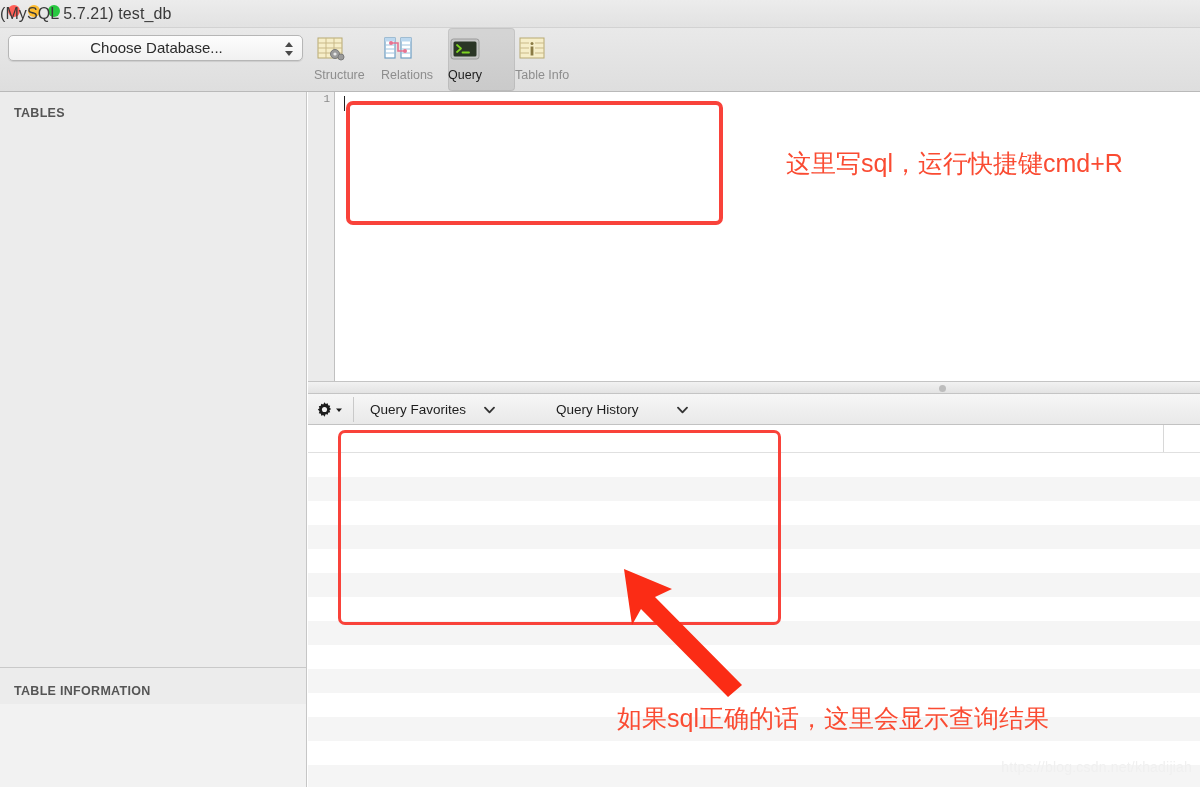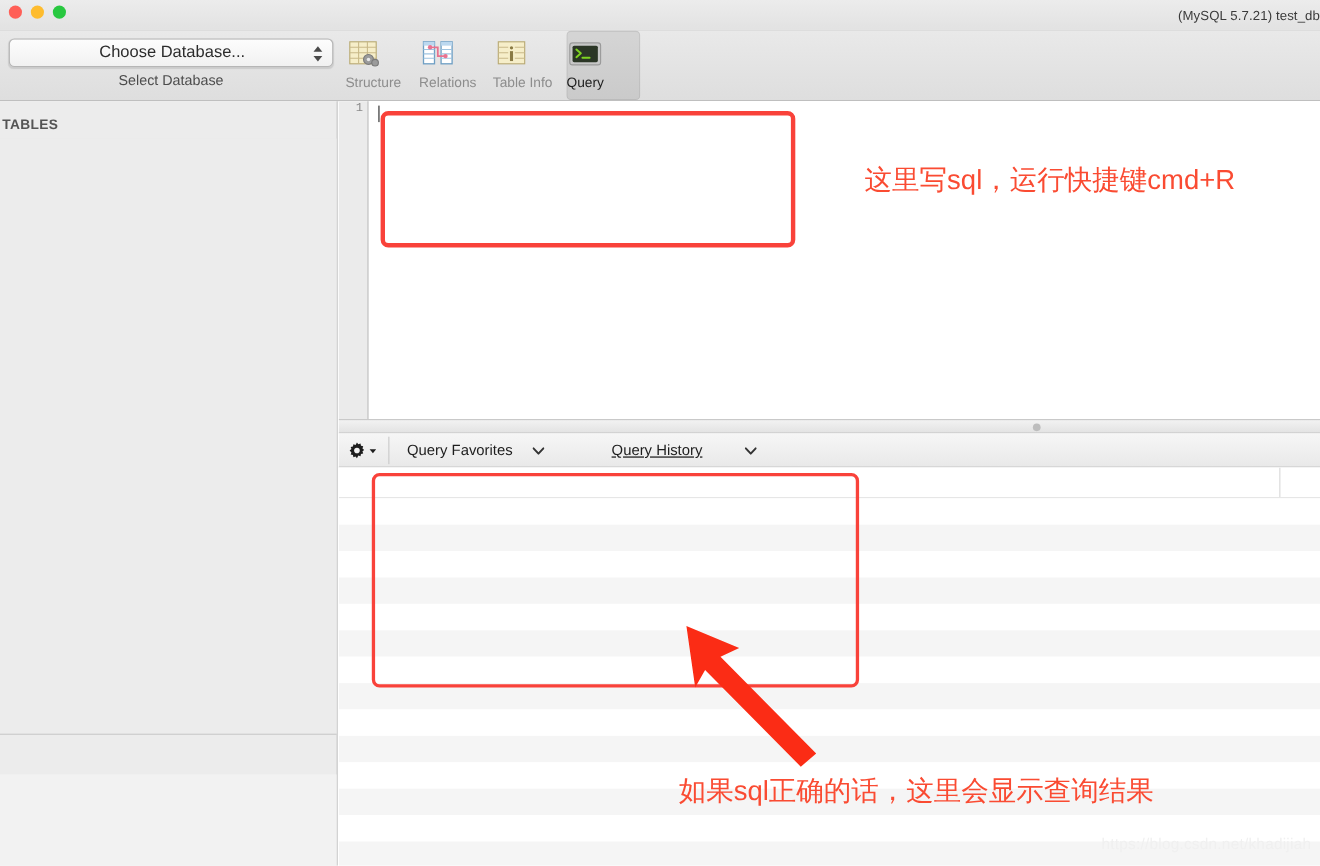--- a/index.html
+++ b/index.html
@@ -44,22 +44,22 @@
   }
   .dot.red { background: #ff5f57; }
   .dot.yellow { background: #febc2e; }
   .dot.green { background: #28c840; }
   .window-title {
     position: absolute;
     left: 0; top: 0;
     width: 1200px;
     height: 28px;
     line-height: 28px;
-    text-align: right;
-    font-size: 12px;
+    text-align: left;
+    font-size: 16px;
     color: #3a3a3a;
     letter-spacing: 0.1px;
   }
 
   
   .toolbar {
     position: absolute;
     left: 0; top: 28px;
     width: 1200px; height: 64px;
     background: linear-gradient(#e9e9e9, #dedede);
@@ -140,21 +140,21 @@
     position: absolute;
     left: 0; top: 92px;
     width: 307px;
     height: 695px;
     background: #ececec;
     border-right: 1px solid #c6c6c6;
     box-sizing: border-box;
   }
   .sidebar-section-header {
     position: absolute;
-    left: 2px;
+    left: 14px;
     width: 271px;
     height: 26px;
     line-height: 26px;
     font-size: 12.5px;
     font-weight: bold;
     letter-spacing: 0.3px;
     color: #555555;
     padding-left: 0px;
     box-sizing: border-box;
   }
@@ -363,21 +363,20 @@
 
     <div class="db-chooser">
       <div class="db-chooser-label">Choose Database...</div>
       <span class="stepper">
         <svg width="12" height="18" viewBox="0 0 12 18">
           <path d="M6 2 L10 7 L2 7 Z" fill="#4a4a4a"></path>
           <path d="M6 16 L10 11 L2 11 Z" fill="#4a4a4a"></path>
         </svg>
       </span>
     </div>
-    <div class="select-db-caption">Select Database</div>
 
     <div class="toolbar-items">
 
       <div class="tb-item">
         <span class="tb-icon">
           <svg width="34" height="34" viewBox="0 0 34 34">
             <rect x="4" y="6" width="24" height="20" fill="#f6eec9" stroke="#b8a972" stroke-width="1"></rect>
             <line x1="4" y1="11" x2="28" y2="11" stroke="#c9b988" stroke-width="1"></line>
             <line x1="4" y1="16" x2="28" y2="16" stroke="#c9b988" stroke-width="1"></line>
             <line x1="4" y1="21" x2="28" y2="21" stroke="#c9b988" stroke-width="1"></line>
@@ -407,54 +406,55 @@
             <line x1="20" y1="21" x2="30" y2="21" stroke="#9ec3e0" stroke-width="1"></line>
             <path d="M10 11 L17 11 L17 19 L24 19" fill="none" stroke="#e8728f" stroke-width="1.6"></path>
             <circle cx="10" cy="11" r="2" fill="#e8728f"></circle>
             <circle cx="24" cy="19" r="2" fill="#e8728f"></circle>
           </svg>
         </span>
         <span class="tb-label">Relations</span>
       </div>
 
 
+      <div class="tb-item selected">
+        <span class="tb-icon">
+          <svg width="34" height="34" viewBox="0 0 34 34">
+            <rect x="3" y="7" width="28" height="20" rx="2.5" fill="#c7c7c7" stroke="#9a9a9a" stroke-width="1"></rect>
+            <rect x="5.5" y="9.5" width="23" height="15" rx="1.5" fill="#2b3626"></rect>
+            <path d="M9 13 L13 16.5 L9 20" fill="none" stroke="#7ed321" stroke-width="1.8" stroke-linecap="round" stroke-linejoin="round"></path>
+            <line x1="14.5" y1="20.5" x2="21" y2="20.5" stroke="#7ed321" stroke-width="1.8" stroke-linecap="round"></line>
+          </svg>
+        </span>
+        <span class="tb-label">Query</span>
+      </div>
+
       <div class="tb-item">
         <span class="tb-icon">
           <svg width="34" height="34" viewBox="0 0 34 34">
             <rect x="5" y="6" width="24" height="20" fill="#f6eec9" stroke="#b8a972" stroke-width="1"></rect>
             <line x1="5" y1="11" x2="29" y2="11" stroke="#c9b988" stroke-width="1"></line>
             <line x1="5" y1="16" x2="29" y2="16" stroke="#c9b988" stroke-width="1"></line>
             <line x1="5" y1="21" x2="29" y2="21" stroke="#c9b988" stroke-width="1"></line>
             <rect x="14" y="9" width="6" height="15" fill="#f6eec9"></rect>
             <circle cx="17" cy="11.5" r="1.5" fill="#8a7a44"></circle>
             <rect x="15.6" y="14.5" width="2.8" height="9" fill="#8a7a44"></rect>
           </svg>
         </span>
         <span class="tb-label">Table Info</span>
       </div>
 
-      <div class="tb-item selected">
-        <span class="tb-icon">
-          <svg width="34" height="34" viewBox="0 0 34 34">
-            <rect x="3" y="7" width="28" height="20" rx="2.5" fill="#c7c7c7" stroke="#9a9a9a" stroke-width="1"></rect>
-            <rect x="5.5" y="9.5" width="23" height="15" rx="1.5" fill="#2b3626"></rect>
-            <path d="M9 13 L13 16.5 L9 20" fill="none" stroke="#7ed321" stroke-width="1.8" stroke-linecap="round" stroke-linejoin="round"></path>
-            <line x1="14.5" y1="20.5" x2="21" y2="20.5" stroke="#7ed321" stroke-width="1.8" stroke-linecap="round"></line>
-          </svg>
-        </span>
-        <span class="tb-label">Query</span>
-      </div>
-
     </div>
   </div>
 
   <div class="sidebar">
     <div class="sidebar-section-header" id="tables-header">TABLES</div>
     <div class="sidebar-tables-body"></div>
     <div class="sidebar-divider"></div>
+    <div class="sidebar-section-header" id="table-info-header">TABLE INFORMATION</div>
     <div class="sidebar-info-body"></div>
   </div>
 
   <div class="editor-pane">
     <div class="gutter">
       <span class="gutter-line">1</span>
     </div>
     <div class="editor-surface">
       <span class="caret"></span>
     </div>
@@ -477,21 +477,21 @@
     </div>
     <span class="qb-sep" style="left:45px;"></span>
 
     <div class="qb-menu" style="left:62px;text-align:center;">
       <span class="qb-menu-label">Query Favorites</span>
       <svg class="chev" width="11" height="8" viewBox="0 0 11 8">
         <path d="M1 1.6 L5.5 6.4 L10 1.6" fill="none" stroke="#333333" stroke-width="1.8" stroke-linecap="round" stroke-linejoin="round"></path>
       </svg>
     </div>
 
-    <div class="qb-menu" style="left:248px;text-decoration:underline;">
+    <div class="qb-menu" style="left:248px;">
       <span class="qb-menu-label">Query History</span>
       <svg class="chev" width="11" height="8" viewBox="0 0 11 8" style="margin-left:20px;">
         <path d="M1 1.6 L5.5 6.4 L10 1.6" fill="none" stroke="#333333" stroke-width="1.8" stroke-linecap="round" stroke-linejoin="round"></path>
       </svg>
     </div>
   </div>
 
   <div class="results">
     <div class="result-row white" style="top:0px;"></div>
     <div class="col-divider"></div>

